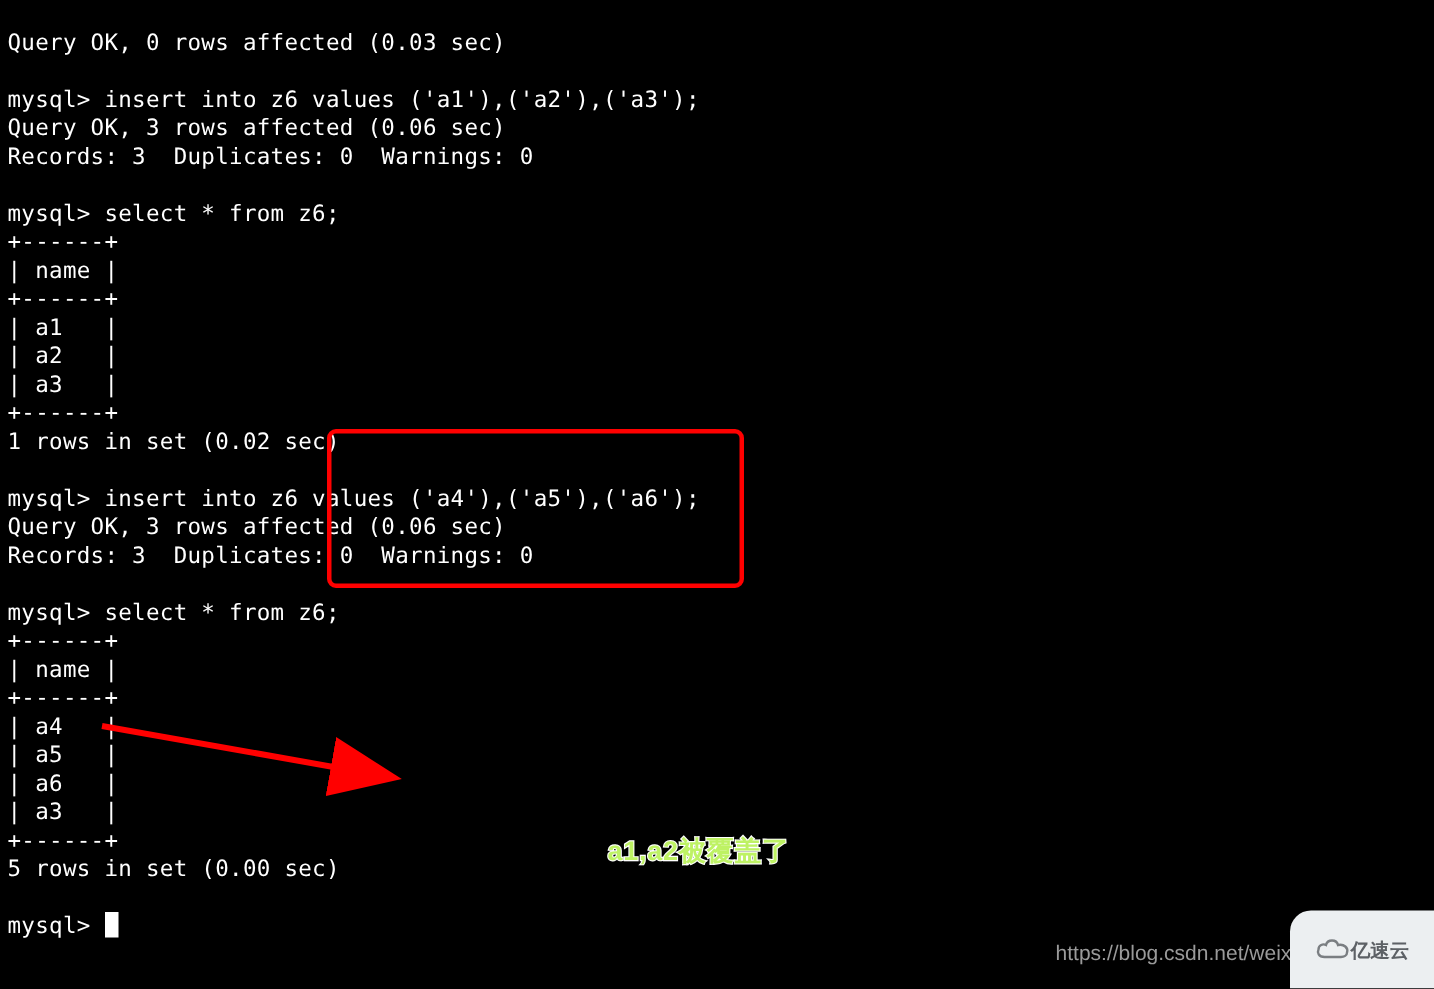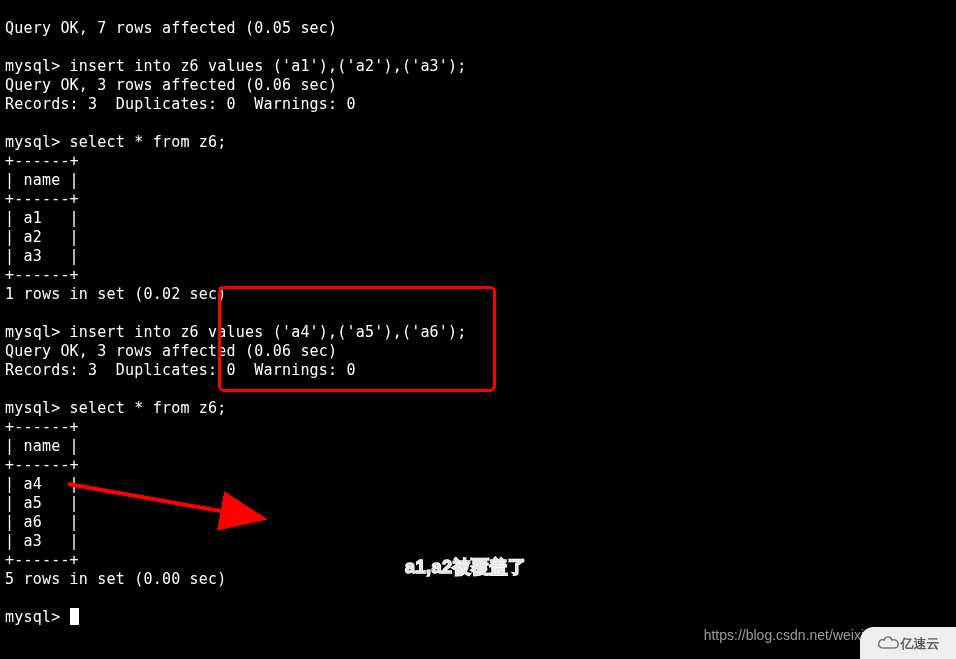--- a/index.html
+++ b/index.html
@@ -39,39 +39,39 @@
       top: 476px;
       pointer-events: none;
     }
     .annotation {
       position: absolute;
       left: 405px;
       top: 558px;
       font-family: "Microsoft YaHei", "SimHei", sans-serif;
       font-weight: 900;
       font-size: 18px;
-      color: #e5e5e5;
+      color: #bef264;
       -webkit-text-stroke: 1.5px #fff;
       paint-order: stroke fill;
       letter-spacing: 0.5px;
     }
     .watermark-text {
       position: absolute;
       bottom: 14px;
       right: 92px;
       color: #9a9a9a;
       font-family: Arial, sans-serif;
       font-size: 14px;
     }
     .watermark-logo {
       position: absolute;
       bottom: 0;
       right: 0;
       width: 96px;
-      height: 32px;
+      height: 52px;
       background: #eceff1;
       border-top-left-radius: 14px;
       display: flex;
       align-items: center;
       justify-content: center;
       gap: 0;
     }
     .watermark-logo .cloud {
       font-size: 20px;
       color: #7a7e82;
@@ -88,21 +88,21 @@
       height: 17px;
       background: #fff;
       vertical-align: text-bottom;
       margin-bottom: 1px;
     }
   </style>
 </head>
 <body>
 
 <div class="terminal">
-<span>Query OK, 7 rows affected (0.05 sec)</span>
+<span>Query OK, 0 rows affected (0.03 sec)</span>
 <span></span>
 <span>mysql&gt; insert into z6 values ('a1'),('a2'),('a3');</span>
 <span>Query OK, 3 rows affected (0.06 sec)</span>
 <span>Records: 3  Duplicates: 0  Warnings: 0</span>
 <span></span>
 <span>mysql&gt; select * from z6;</span>
 <span>+------+</span>
 <span>| name |</span>
 <span>+------+</span>
 <span>| a1   |</span>

